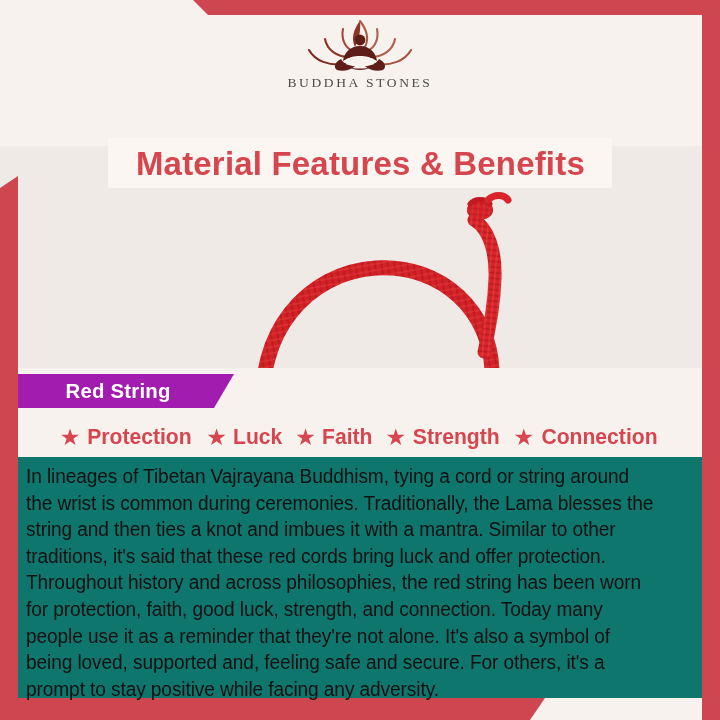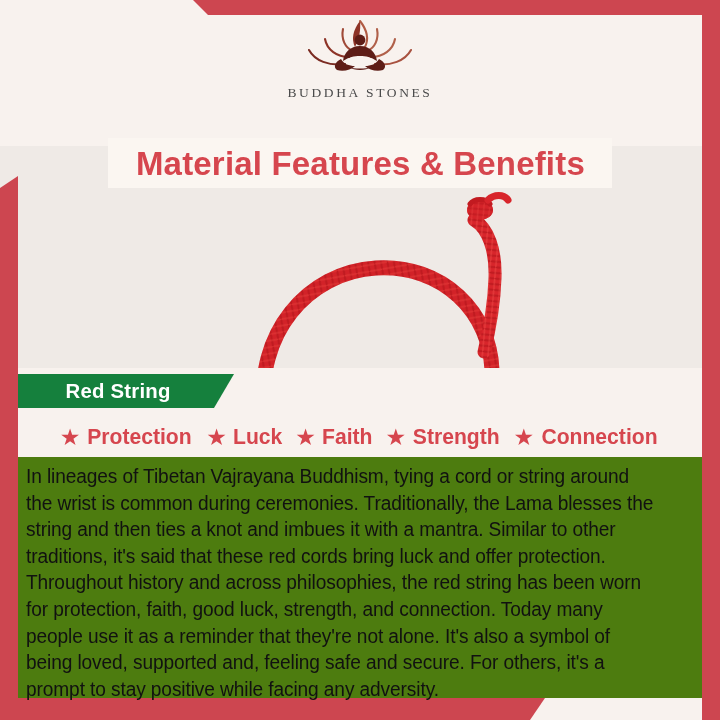--- a/index.html
+++ b/index.html
@@ -76,21 +76,21 @@
     position: absolute;
     left: 0; top: 17px;
     width: 720px;
     text-align: center;
   }
   .logo-mark {
     display: block;
     margin: 0 auto;
   }
   .logo-text {
-    margin-top: 10px;
+    margin-top: 0;
     font-family: "Liberation Serif", serif;
     font-size: 13.5px;
     letter-spacing: 2.6px;
     color: #4a4a4a;
     font-weight: 400;
   }
 
   
   .title-banner {
     position: absolute;
@@ -117,21 +117,21 @@
     position: absolute;
     left: 18px; top: 146px;
     width: 684px; height: 222px;
   }
 
   
   .rs-banner {
     position: absolute;
     left: 18px; top: 374px;
     width: 216px; height: 34px;
-    background: #15803d;
+    background: #a21caf;
     clip-path: polygon(0 0, 216px 0, 196px 34px, 0 34px);
     display: flex;
     align-items: center;
   }
   .rs-banner-label {
     margin-left: 46px;
     color: #ffffff;
     font-family: "Liberation Sans Narrow", "Liberation Sans", sans-serif;
     font-size: 21px;
     font-weight: bold;
@@ -167,21 +167,21 @@
     font-weight: bold;
     color: #d6464e;
     transform: scaleX(0.96);
   }
 
   
   .body-panel {
     position: absolute;
     left: 18px; top: 457px;
     width: 684px; height: 241px;
-    background: #4d7c0f;
+    background: #0f766e;
     box-sizing: border-box;
     padding: 6px 36px 0 8px;
   }
   .body-text {
     font-family: "Liberation Sans Narrow", "Liberation Sans", sans-serif;
     font-size: 19.4px;
     line-height: 26.6px;
     color: #111111;
     letter-spacing: -0.1px;
     transform: scaleX(0.985);

